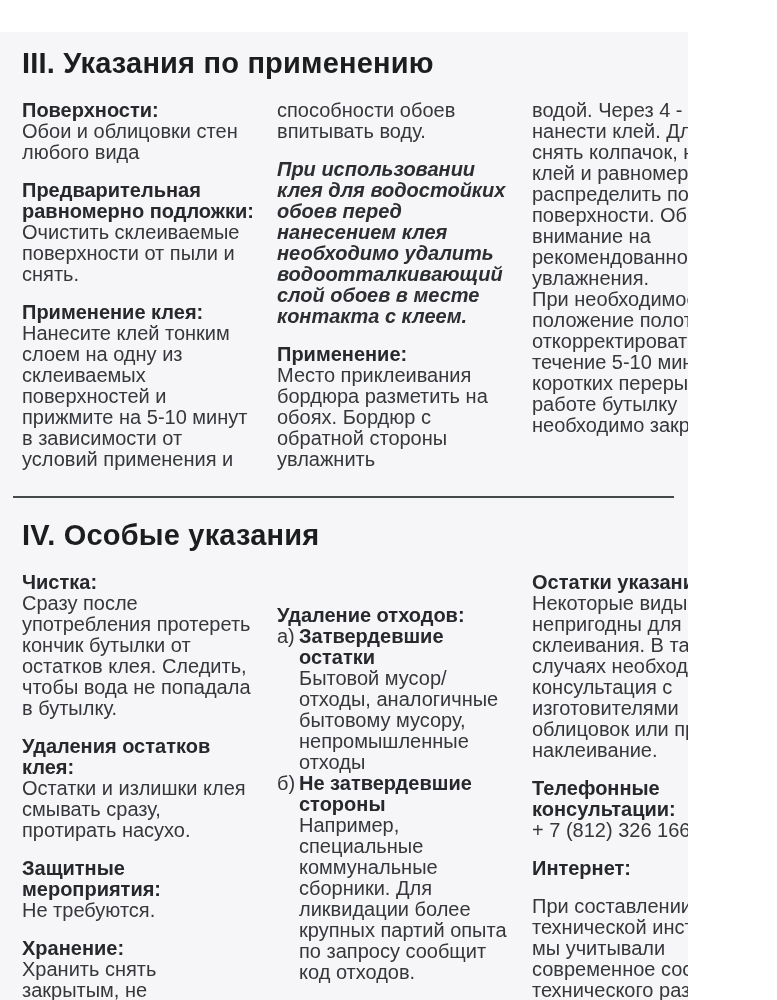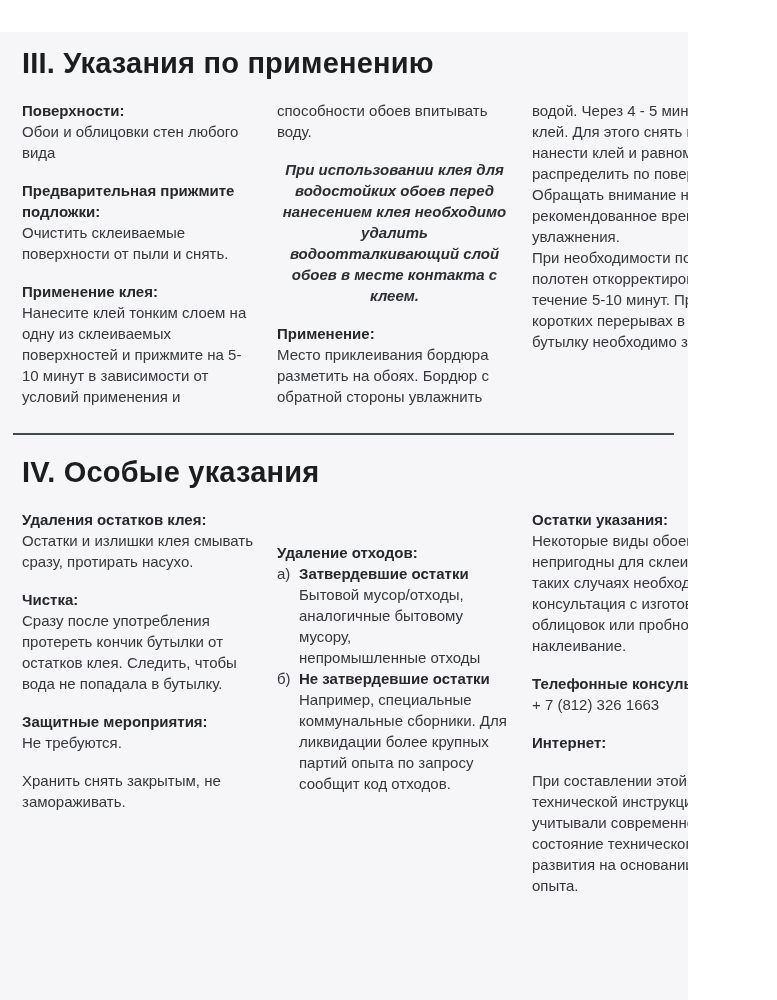--- a/index.html
+++ b/index.html
@@ -25,29 +25,29 @@
   .sec-title--s4 { padding-top:20px; }
   .cols {
     display:flex;
     align-items:flex-start;
     padding:20px 0 0 22px;
   }
   .col {
     flex:none;
     width:235px;
     margin-right:20px;
-    font-size:15px;
+    font-size:20px;
     line-height:21px;
   }
   .col:last-child { width:233px; margin-right:0; }
   .col--offset { padding-top:33px; }
   .block { margin:0 0 17px 0; }
   .h { font-weight:bold; color:#26282b; }
   .p { white-space:pre-line; }
-  .note { font-weight:bold; font-style:italic; color:#2c2e31;text-align:center; }
+  .note { font-weight:bold; font-style:italic; color:#2c2e31; }
   .divider {
     border:none;
     border-top:2px solid #46494c;
     margin:9px 14px 0 13px;
   }
   .list-item { display:flex; }
   .marker { flex:none; width:22px; }
   .li-body { flex:1; }
 </style>
 </head>
@@ -58,21 +58,21 @@
   <div>
     <h1 class="sec-title">III. Указания по применению</h1>
     <div class="cols">
 
       <div class="col">
         <div class="block">
           <div class="h">Поверхности:</div>
           <div class="p">Обои и облицовки стен любого вида</div>
         </div>
         <div class="block">
-          <div class="h">Предварительная прижмите подложки:</div>
+          <div class="h">Предварительная равномерно подложки:</div>
           <div class="p">Очистить склеиваемые поверхности от пыли и снять.</div>
         </div>
         <div class="block">
           <div class="h">Применение клея:</div>
           <div class="p">Нанесите клей тонким слоем на одну из склеиваемых поверхностей и прижмите на 5-10 минут в зависимости от условий применения и</div>
         </div>
       </div>
 
       <div class="col">
         <div class="block">
@@ -98,50 +98,51 @@
   </div>
 
   <hr class="divider">
 
   <div>
     <h1 class="sec-title sec-title--s4">IV. Особые указания</h1>
     <div class="cols">
 
       <div class="col">
         <div class="block">
+          <div class="h">Чистка:</div>
+          <div class="p">Сразу после употребления протереть кончик бутылки от остатков клея. Следить, чтобы вода не попадала в бутылку.</div>
+        </div>
+        <div class="block">
           <div class="h">Удаления остатков клея:</div>
           <div class="p">Остатки и излишки клея смывать сразу, протирать насухо.</div>
-        </div>
-        <div class="block">
-          <div class="h">Чистка:</div>
-          <div class="p">Сразу после употребления протереть кончик бутылки от остатков клея. Следить, чтобы вода не попадала в бутылку.</div>
         </div>
         <div class="block">
           <div class="h">Защитные мероприятия:</div>
           <div class="p">Не требуются.</div>
         </div>
         <div class="block">
+          <div class="h">Хранение:</div>
           <div class="p">Хранить снять закрытым, не замораживать.</div>
         </div>
       </div>
 
       <div class="col col--offset">
         <div class="h">Удаление отходов:</div>
         <div class="list-item">
           <span class="marker">а)</span>
           <span class="li-body">
             <span class="h">Затвердевшие остатки</span>
             <div class="p">Бытовой мусор/отходы, аналогичные бытовому мусору,
 непромышленные отходы</div>
           </span>
         </div>
         <div class="list-item">
           <span class="marker">б)</span>
           <span class="li-body">
-            <span class="h">Не затвердевшие остатки</span>
+            <span class="h">Не затвердевшие стороны</span>
             <div class="p">Например, специальные коммунальные сборники. Для ликвидации более крупных партий опыта по запросу сообщит код отходов.</div>
           </span>
         </div>
       </div>
 
       <div class="col">
         <div class="block">
           <div class="h">Остатки указания:</div>
           <div class="p">Некоторые виды обоев н непригодны для склеивания. В таких случаях необходима консультация с изготовителями облицовок или пробное наклеивание.</div>
         </div>

